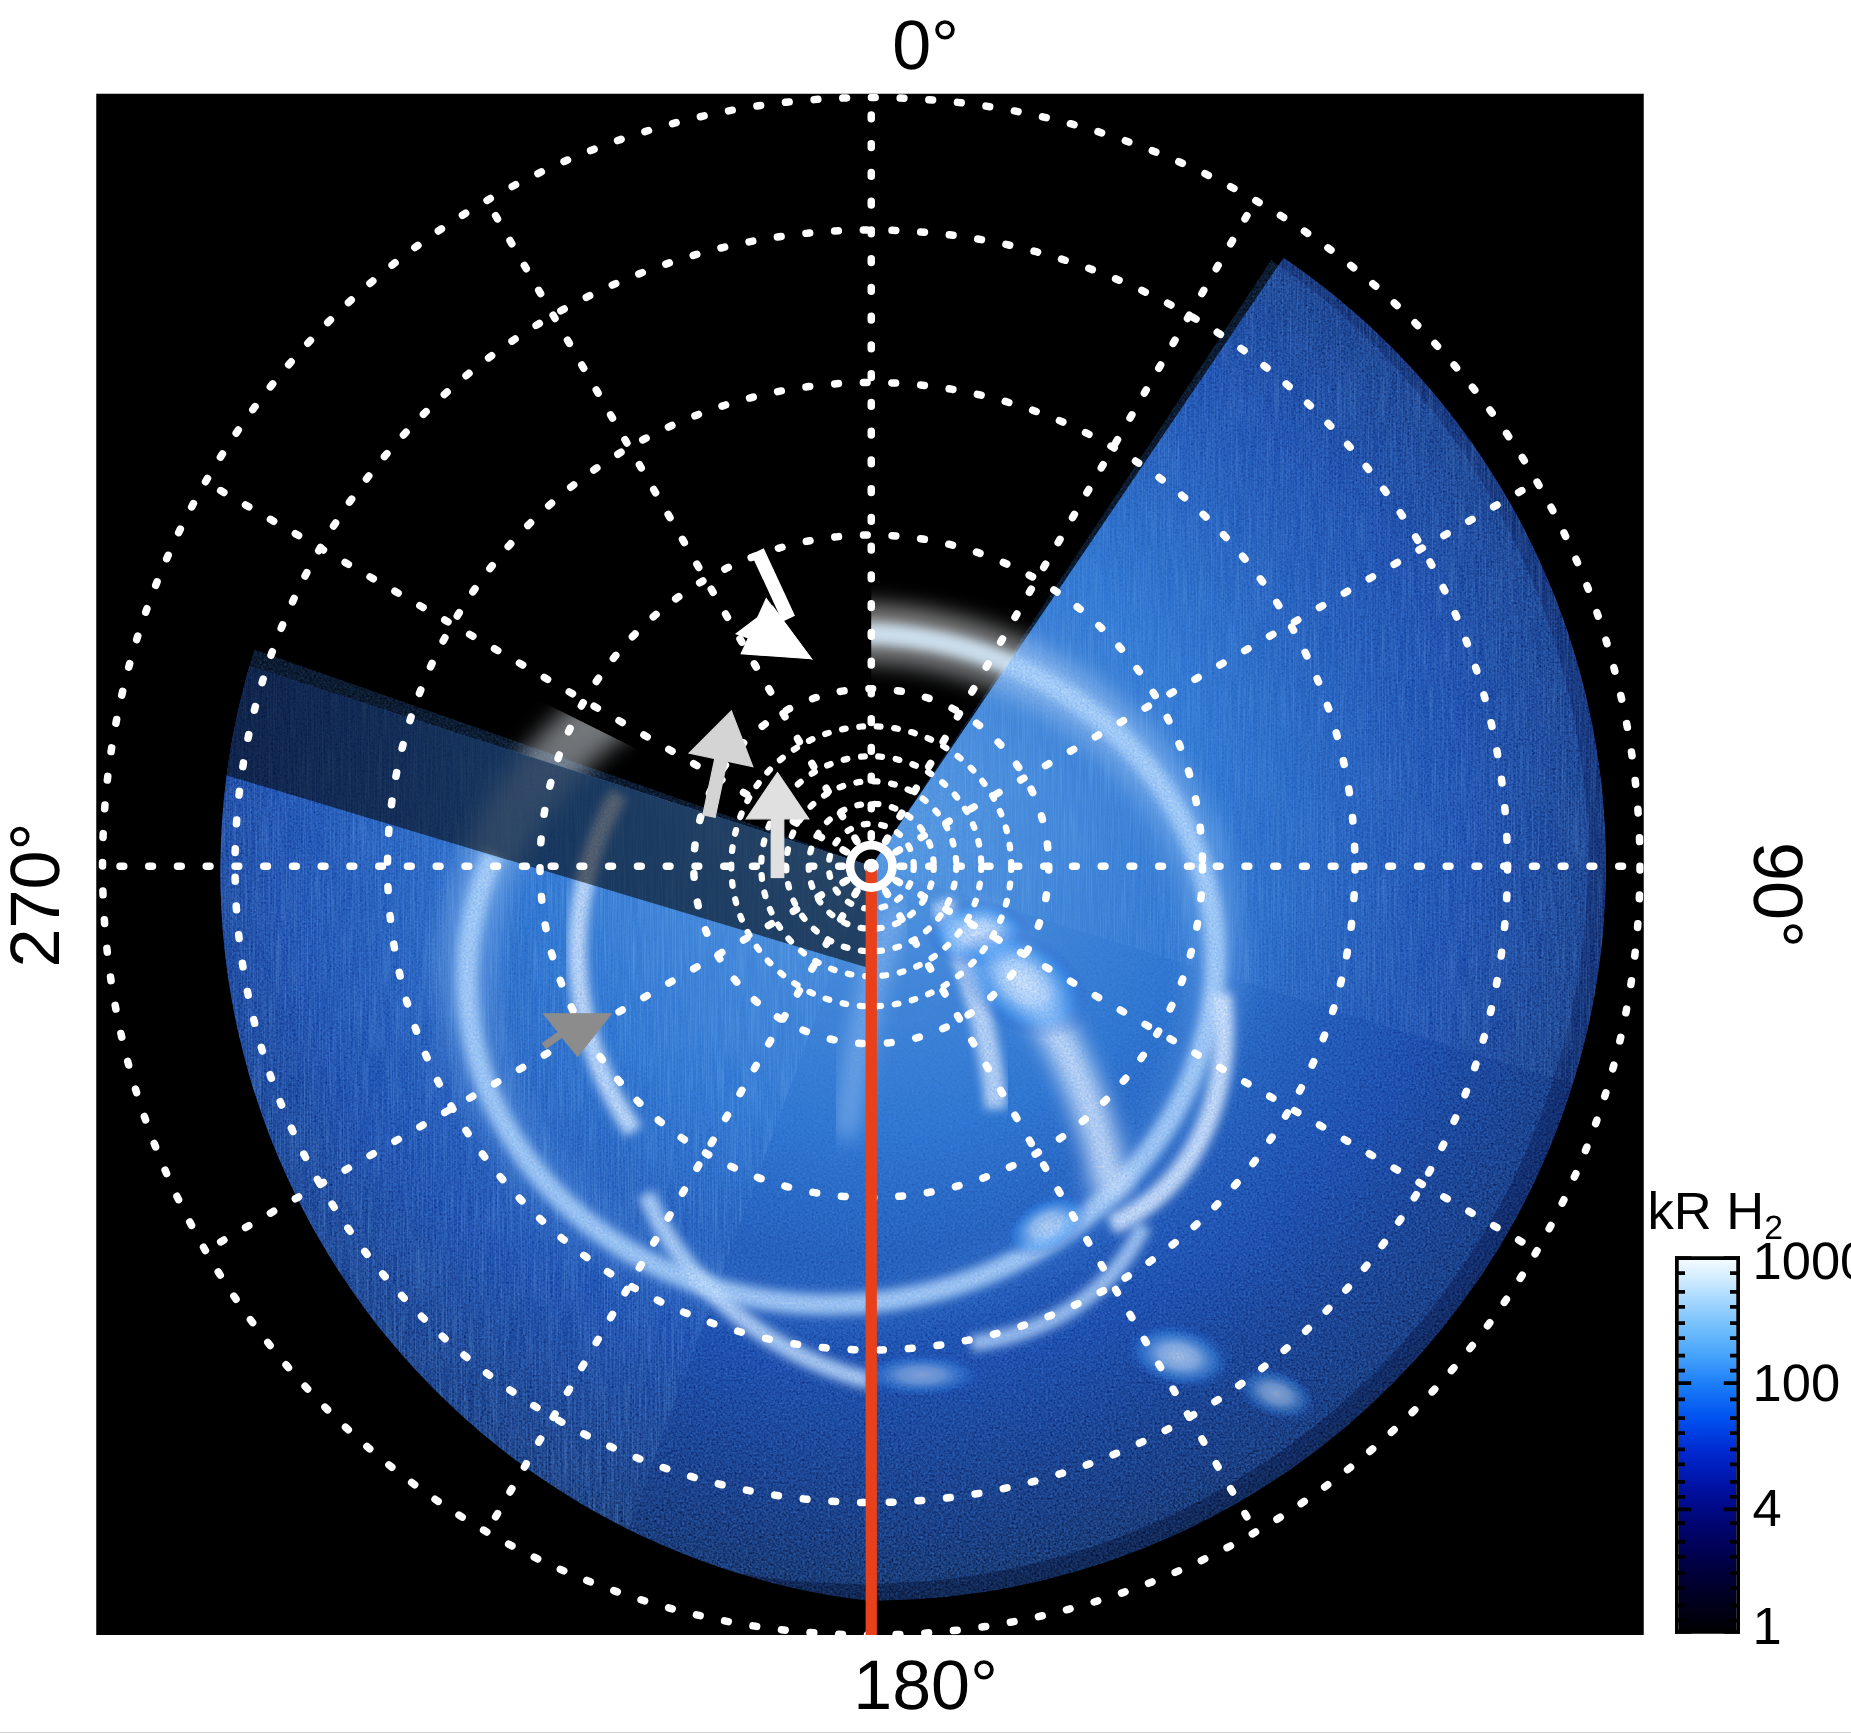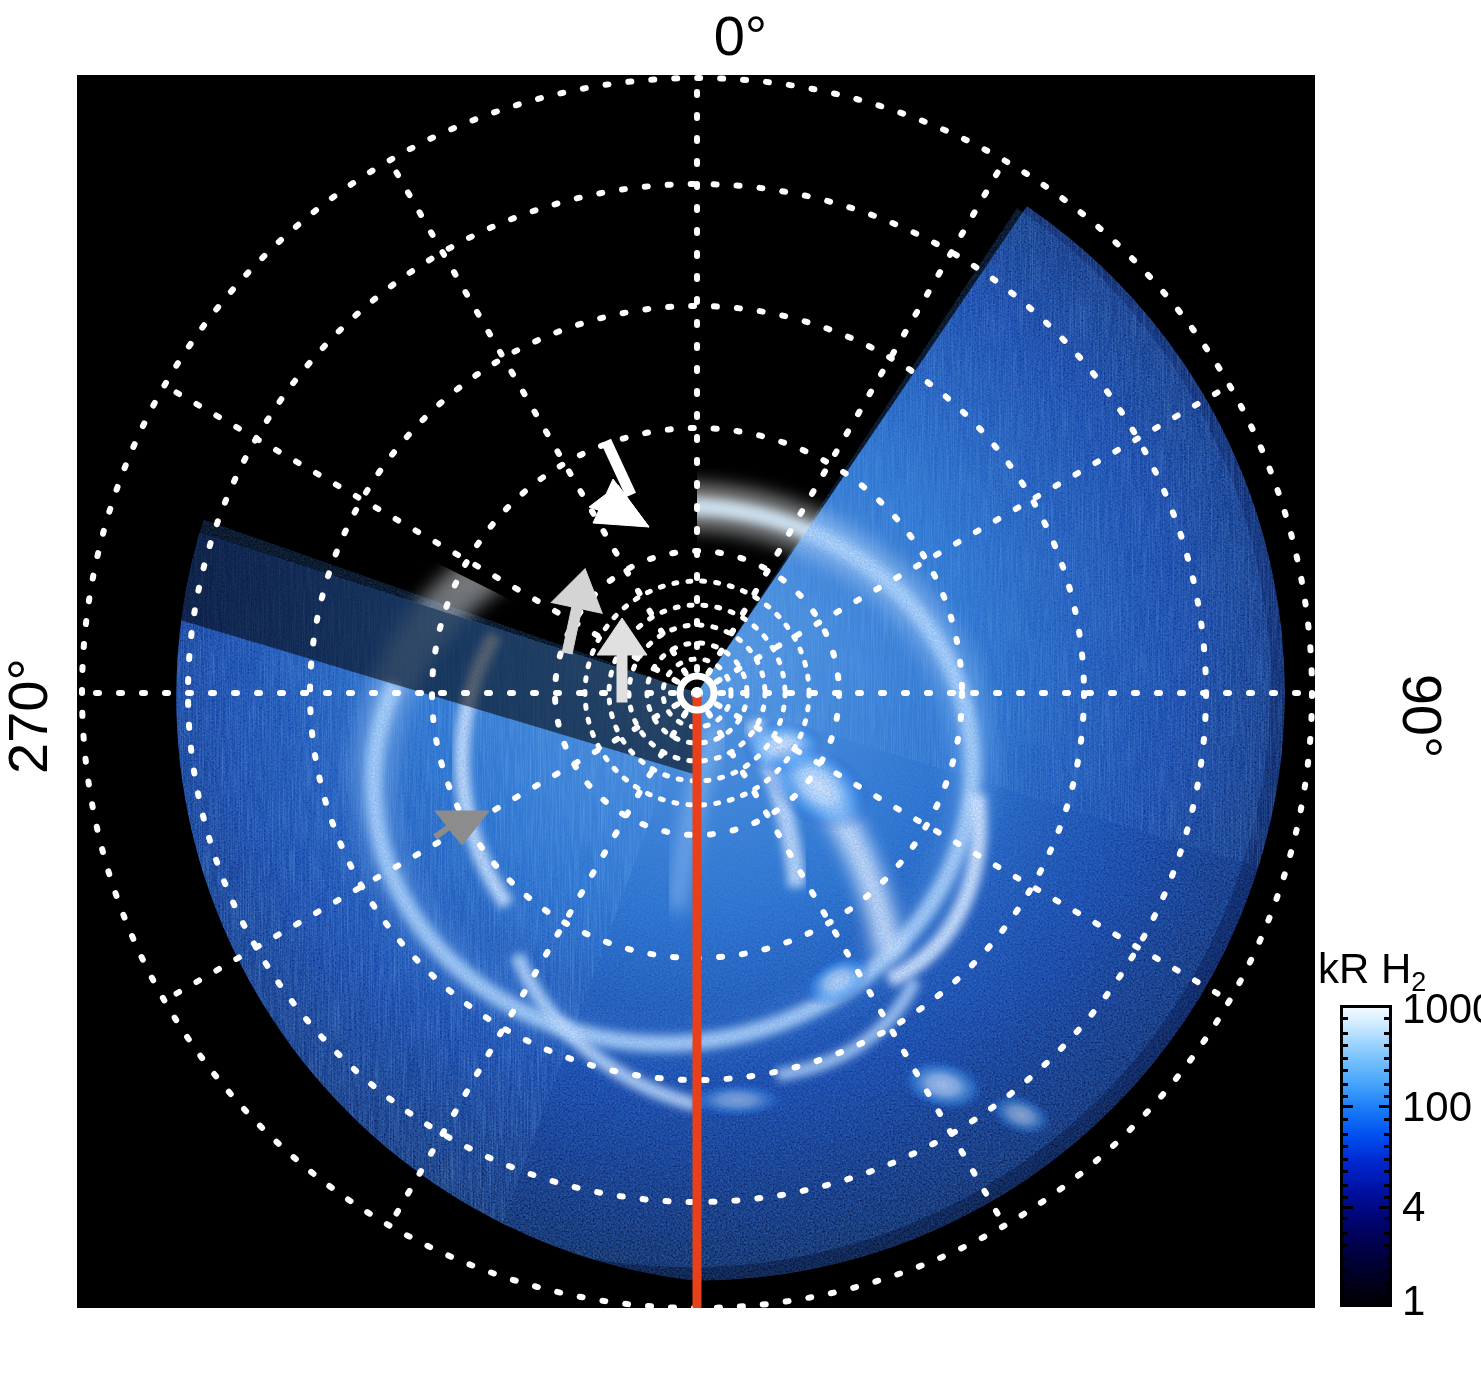--- a/index.html
+++ b/index.html
@@ -146,20 +146,21 @@
 </style>
 </head>
 <body>
 
 <div id="figure">
 
   <div class="angle-label" id="label-0">0°</div>
 
   <div class="angle-label" id="label-90">90°</div>
 
+  <div class="angle-label" id="label-180">180°</div>
 
   <div class="angle-label" id="label-270">270°</div>
 
   <div id="plot-panel">
     <svg id="plot-svg" width="1238" height="1233" viewBox="0 0 1238 1233">
       <defs>
 
         <radialGradient id="auroraCore" cx="50%" cy="50%" r="50%">
           <stop offset="0%" stop-color="#ffffff" stop-opacity="1"></stop>
           <stop offset="35%" stop-color="#cfe8ff" stop-opacity="0.9"></stop>

